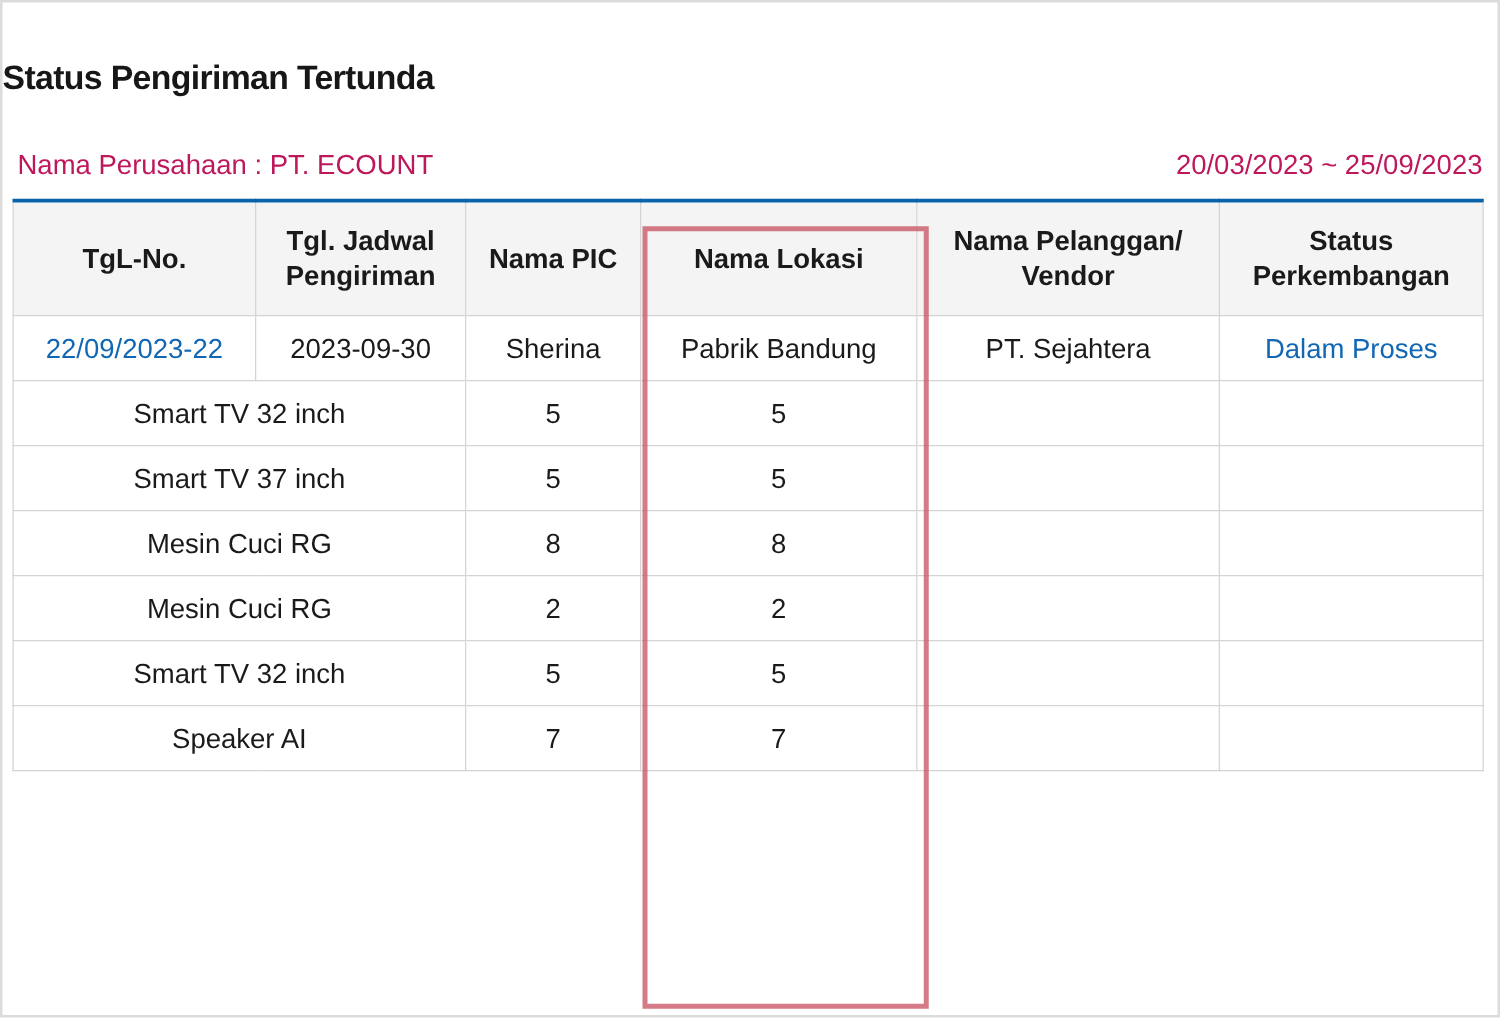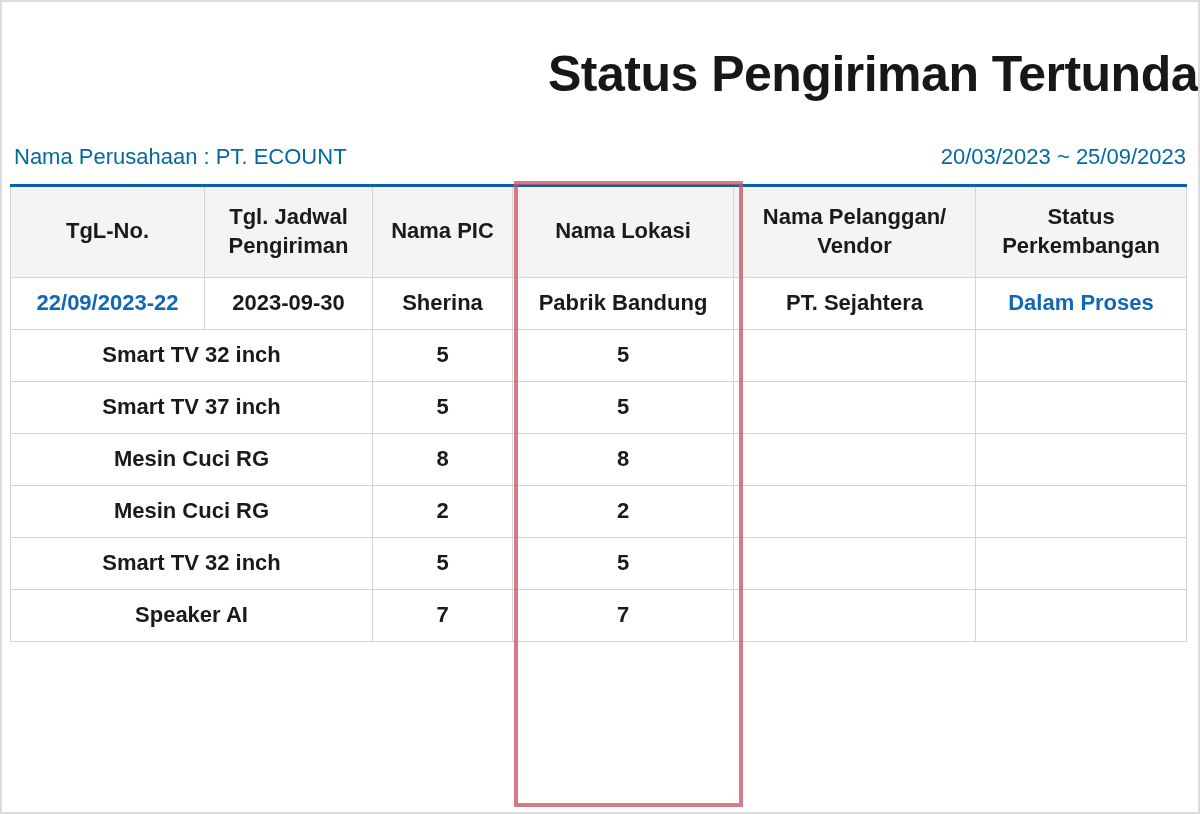--- a/index.html
+++ b/index.html
@@ -9,35 +9,35 @@
     height: 814px;
     background: #ffffff;
     border: 2px solid #dcdcdc;
     position: relative;
     font-family: "Liberation Sans", sans-serif;
     color: #1a1a1a;
     overflow: hidden;
   }
   .report-title {
     margin: 46px 0 0 0;
-    text-align: right;
-    font-size: 50px;
+    text-align: left;
+    font-size: 27px;
     font-weight: 700;
     letter-spacing: -0.5px;
     line-height: 1.05;
     color: #171717;
   }
   .subheader {
     display: flex;
     justify-content: space-between;
     align-items: flex-end;
     margin: 42px 12px 13px 12px;
     font-size: 22px;
     line-height: 28px;
-    color: #0369a1;
+    color: #be185d;
   }
   table.report {
     border-collapse: collapse;
     table-layout: fixed;
     width: 1176px;
     margin: 0 8px;
     border-top: 3px solid #0a62a8;
   }
   table.report td {
     border: 1px solid #d4d4d4;
@@ -54,21 +54,21 @@
     font-weight: 700;
     height: 92px;
     line-height: 1.3;
   }
   tr.hdr2 td {
     background: #ffffff;
     font-weight: 700;
     height: 93px;
     line-height: 1.3;
   }
-  tr.data td { height: 52px; font-weight: 700; }
+  tr.data td { height: 52px; font-weight: 400; }
   td.num { text-align: right; padding-right: 17px; }
   .link { color: #1267b4; cursor: pointer; }
   .hl-box {
     position: absolute;
     left: 512px;
     top: 179px;
     width: 229px;
     height: 626px;
     border: 4px solid rgba(201, 84, 101, 0.78);
     pointer-events: none;

